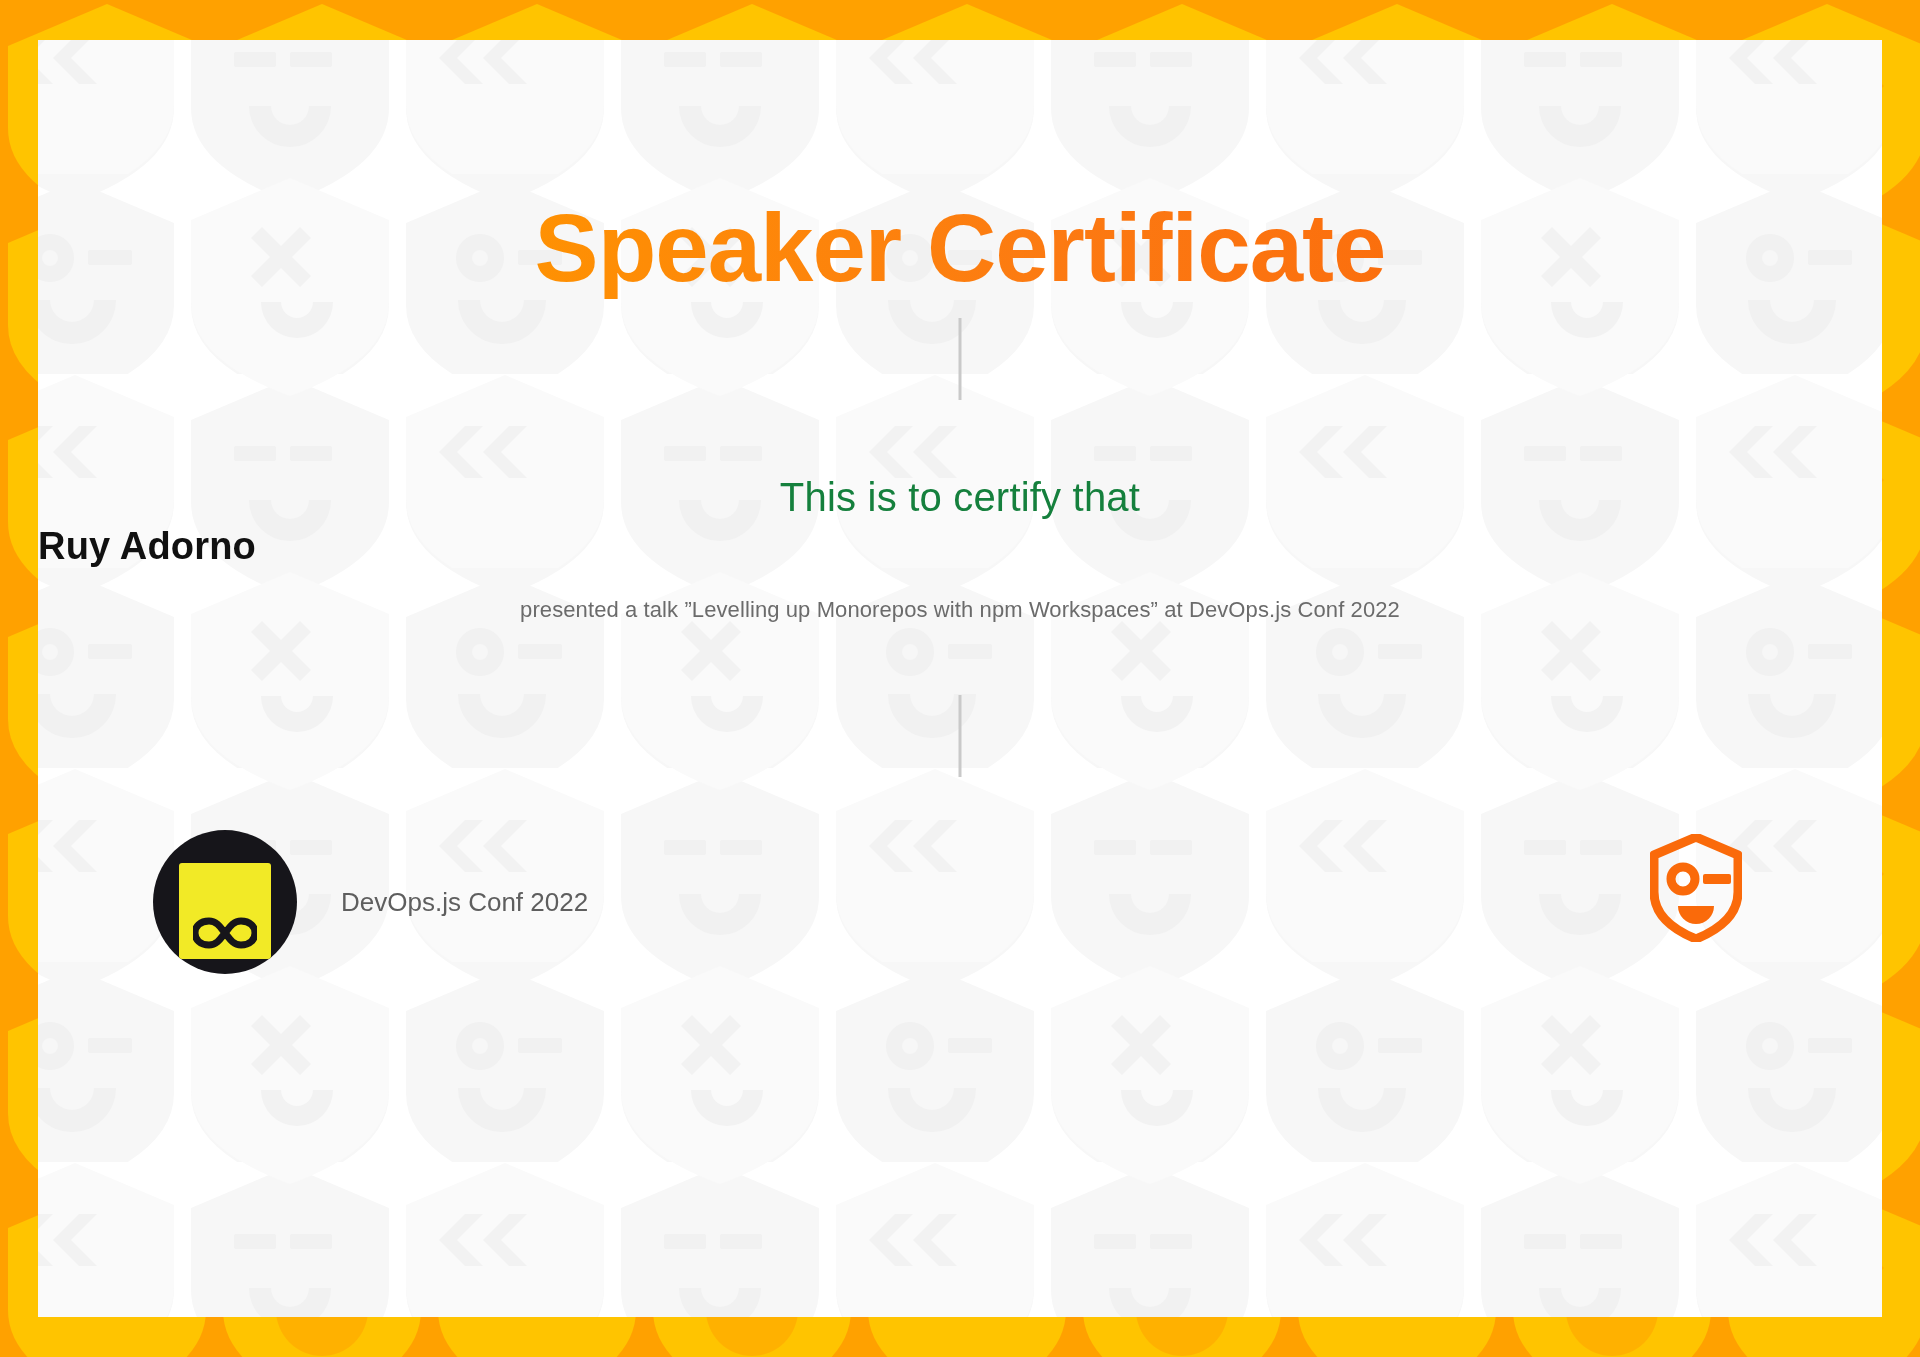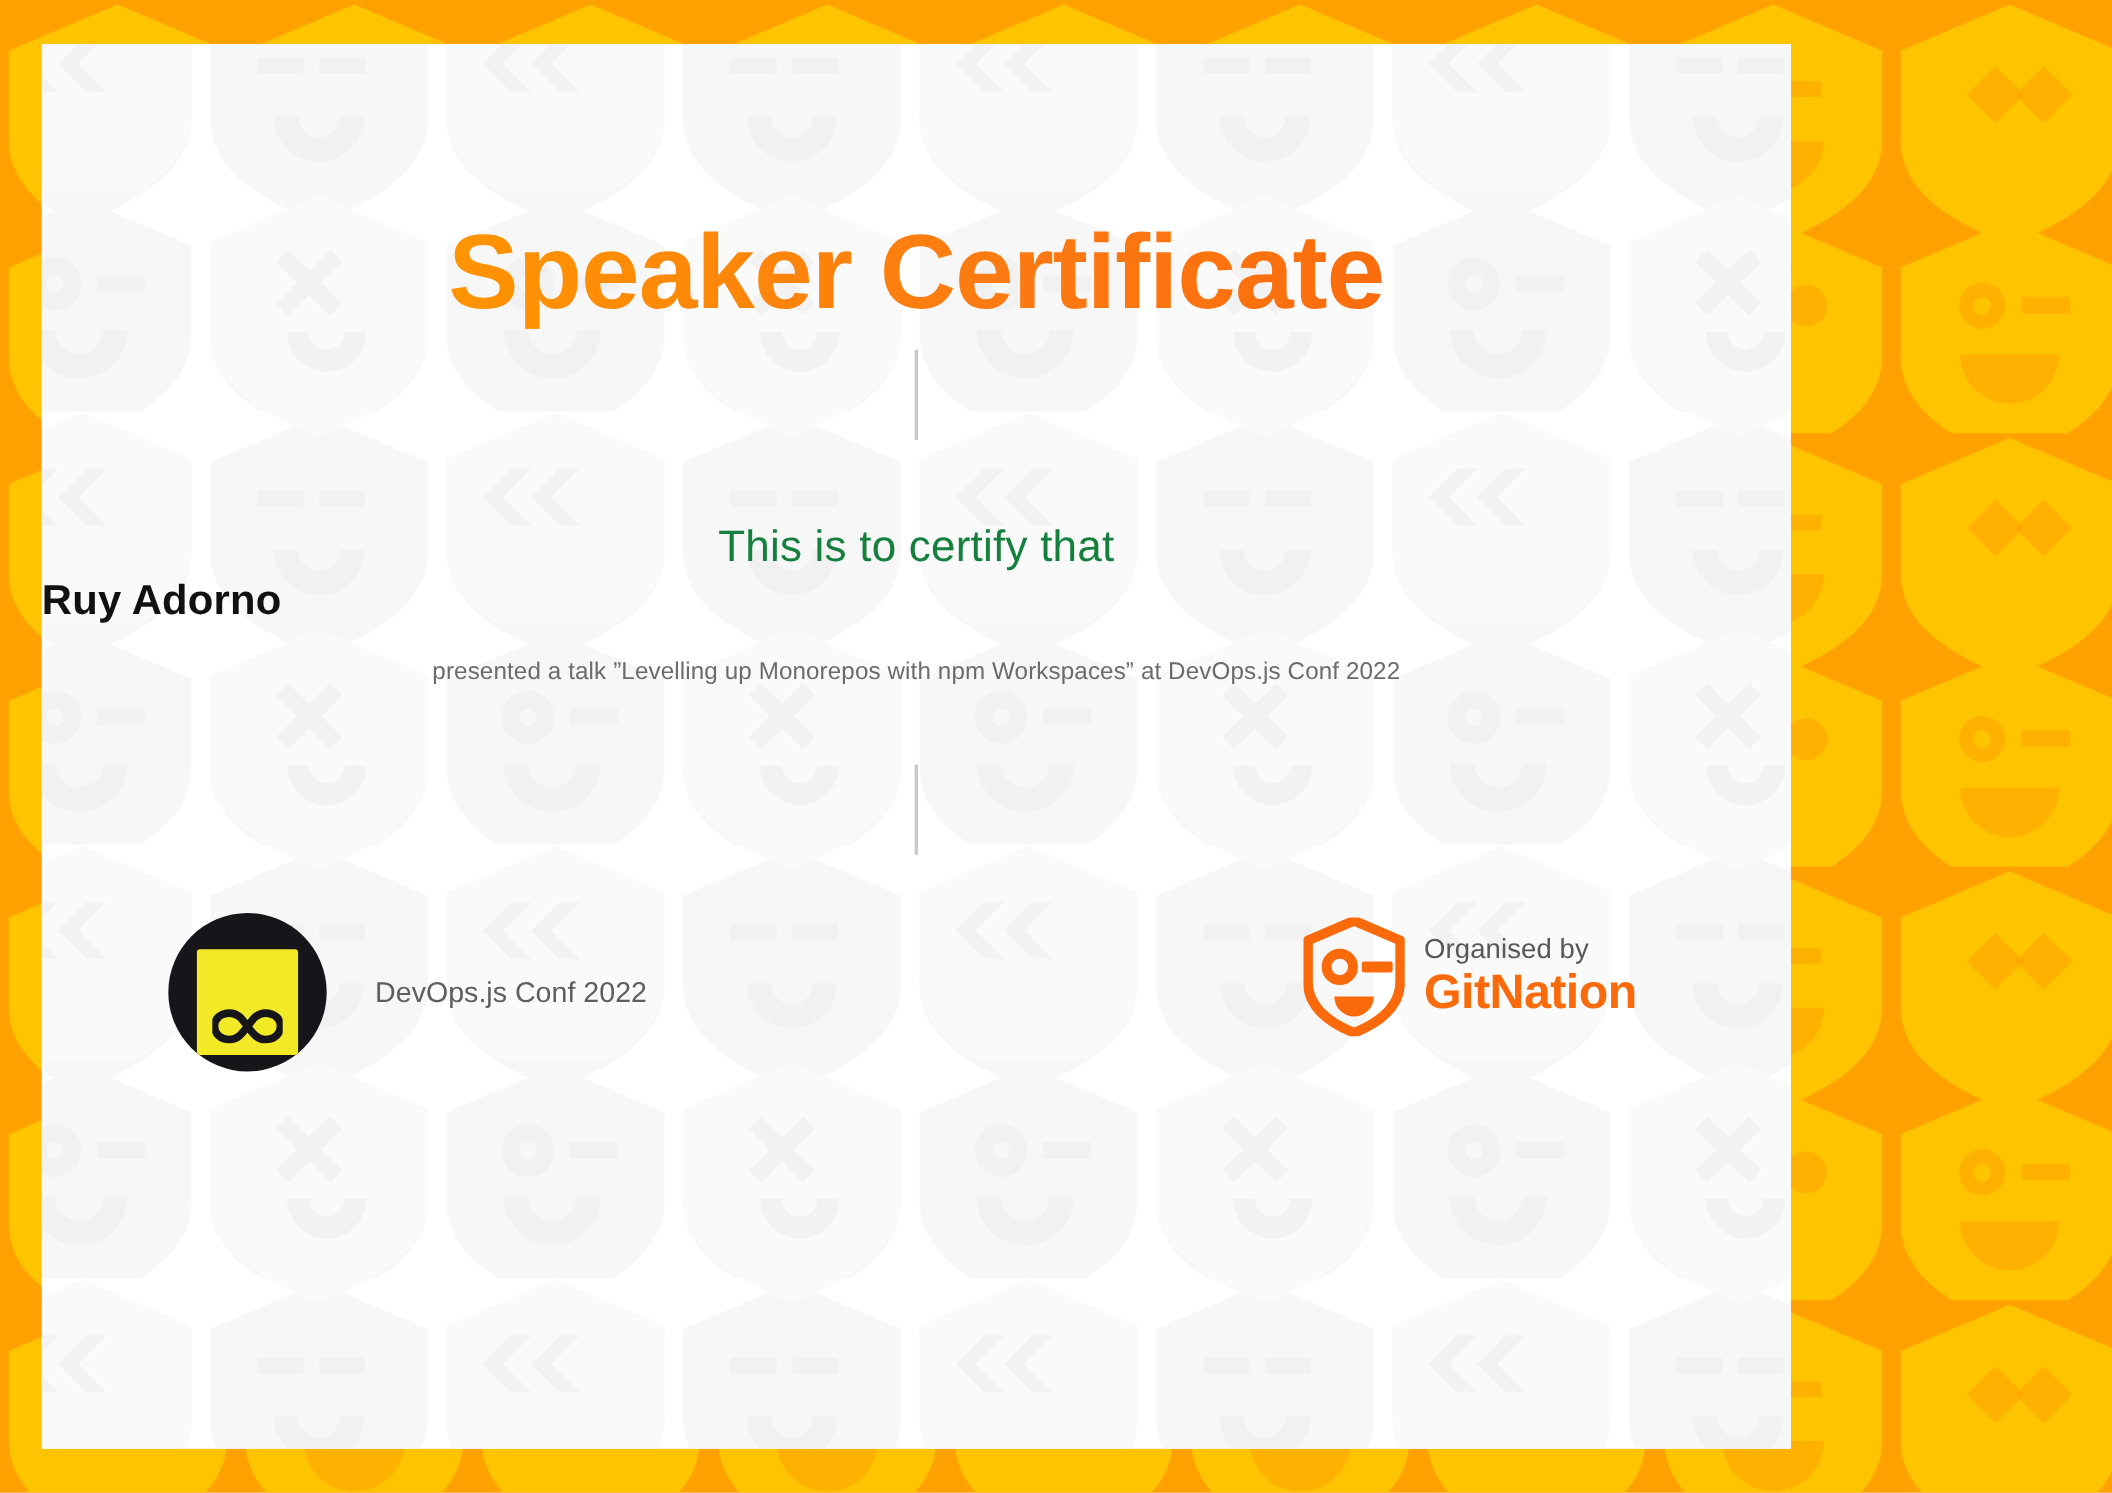--- a/index.html
+++ b/index.html
@@ -28,21 +28,21 @@
     overflow: hidden;
     pointer-events: none;
   }
   .pattern-layer svg { display: block; }
 
   
   .card {
     position: absolute;
     left: 38px;
     top: 40px;
-    width: 1590px;
+    width: 1844px;
     height: 1277px;
     background: #FFFFFF;
     overflow: hidden;
     z-index: 2;
   }
 
   .card-content {
     position: relative;
     z-index: 3;
     width: 100%;
@@ -341,22 +341,18 @@
         </div>
 
 
         <div class="organiser">
           <svg class="organiser-mark" viewBox="0 0 92 108" xmlns="http://www.w3.org/2000/svg" aria-hidden="true">
             <path d="M46 3 L88 21 L88 58 Q88 88 46 105 Q4 88 4 58 L4 21 Z" fill="none" stroke="#FA6A0A" stroke-width="9" stroke-linejoin="round"></path>
             <circle cx="33" cy="45" r="12" fill="none" stroke="#FA6A0A" stroke-width="9"></circle>
             <rect x="53" y="40" width="28" height="10" rx="2" fill="#FA6A0A"></rect>
             <path d="M28 72 a18 18 0 0 0 36 0 z" fill="#FA6A0A"></path>
           </svg>
-          <div class="organiser-text">
-            <div class="organised-by">Organised by</div>
-            <div class="organiser-name">GitNation</div>
-          </div>
         </div>
 
       </div>
     </div>
   </div>
 </div>
 
 </body></html>

